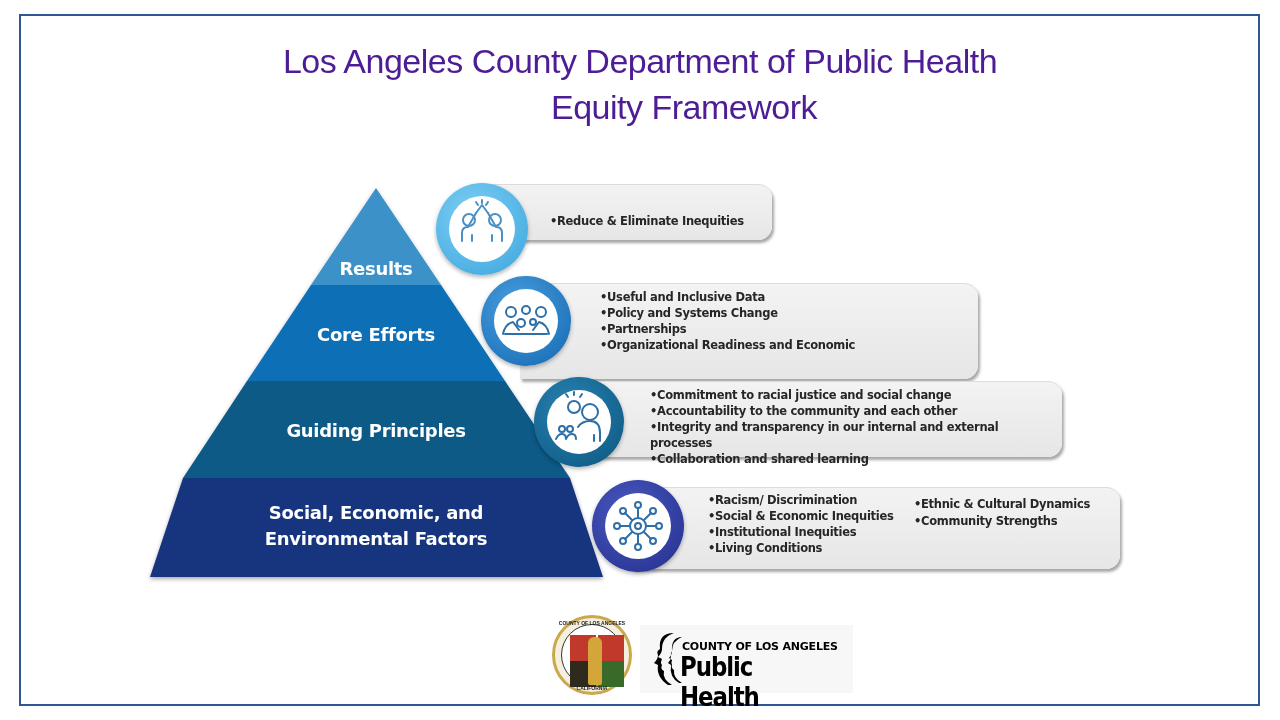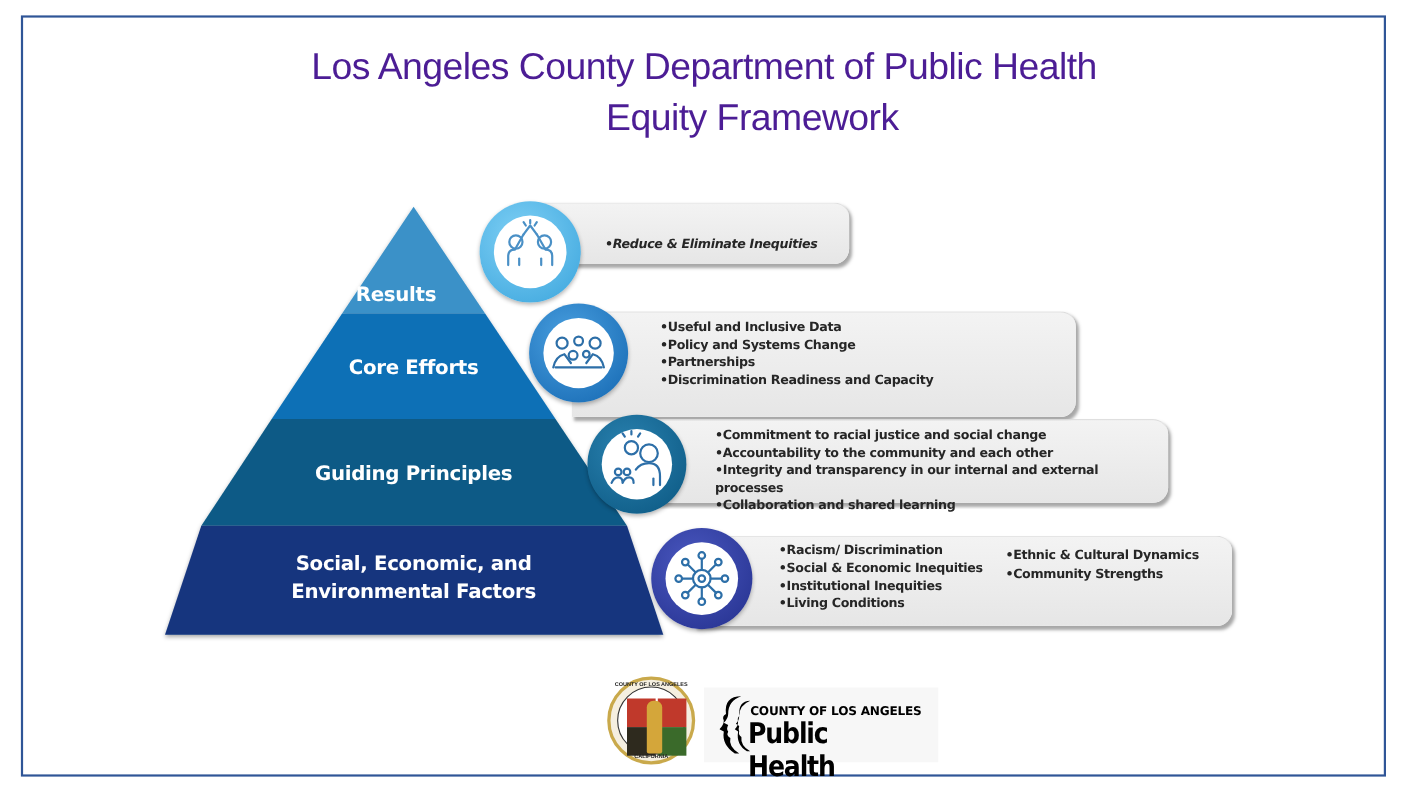--- a/index.html
+++ b/index.html
@@ -46,29 +46,29 @@
     </filter>
   </defs>
   <g filter="url(#sh)">
     <polygon points="376,188 441,285 311,285" fill="#3a91c8"></polygon>
     <polygon points="311,285 441,285 505,381 247,381" fill="#0b6fb6"></polygon>
     <polygon points="247,381 505,381 570,478 183,478" fill="#0a5a86"></polygon>
     <polygon points="183,478 570,478 603,577 150,577" fill="#16357e"></polygon>
   </g>
 </svg>
 
-<div class="band-label" style="left:300px; top:256px; width:120px;">Results</div>
+<div class="band-label" style="left:316px; top:256px; width:120px;">Results</div>
 <div class="band-label" style="left:276px; top:322px; width:200px;">Core Efforts</div>
 <div class="band-label" style="left:256px; top:418px; width:240px;">Guiding Principles</div>
 <div class="band-label" style="left:226px; top:500px; width:300px;">
   <div>Social, Economic, and</div>
   <div>Environmental  Factors</div>
 </div>
 
-<div class="card" style="left:470px; top:184px; width:302px; height:56px;font-style:italic;">
+<div class="card" style="left:470px; top:184px; width:302px; height:56px;">
   <ul style="left:80px; top:28px;">
     <li>Reduce &amp; Eliminate Inequities</li>
   </ul>
 </div>
 <div class="circle" style="left:436px; top:183px; width:92px; height:92px; background: radial-gradient(circle at 40% 35%, #7fd0f5, #3aa4dc);">
   <div class="inner"></div>
   <svg viewBox="0 0 92 92">
     <g fill="none" stroke="#4a90c6" stroke-width="2" stroke-linecap="round" stroke-linejoin="round">
       <circle cx="33" cy="37" r="6"></circle>
         <circle cx="59" cy="37" r="6"></circle>
@@ -80,21 +80,21 @@
       <path d="M42 22 l-2-3 M46 20 v-3 M50 22 l2-3"></path>
     </g>
   </svg>
 </div>
 
 <div class="card" style="left:520px; top:283px; width:458px; height:96px;">
   <ul style="left:80px; top:5px;">
     <li>Useful and Inclusive Data</li>
     <li>Policy and Systems Change</li>
     <li>Partnerships</li>
-    <li>Discrimination Readiness and Capacity</li>
+    <li>Organizational Readiness and Economic</li>
   </ul>
 </div>
 <div class="circle" style="left:481px; top:276px; width:90px; height:90px; background: radial-gradient(circle at 40% 35%, #4aa0e0, #1366b0);">
   <div class="inner"></div>
   <svg viewBox="0 0 90 90">
     <g fill="none" stroke="#2d6fa8" stroke-width="2" stroke-linecap="round" stroke-linejoin="round">
       <circle cx="30" cy="36" r="5"></circle>
         <circle cx="60" cy="36" r="5"></circle>
       <path d="M22 58 q2-10 10-12 l6 8"></path>
         <path d="M68 58 q-2-10-10-12 l-6 8"></path>

